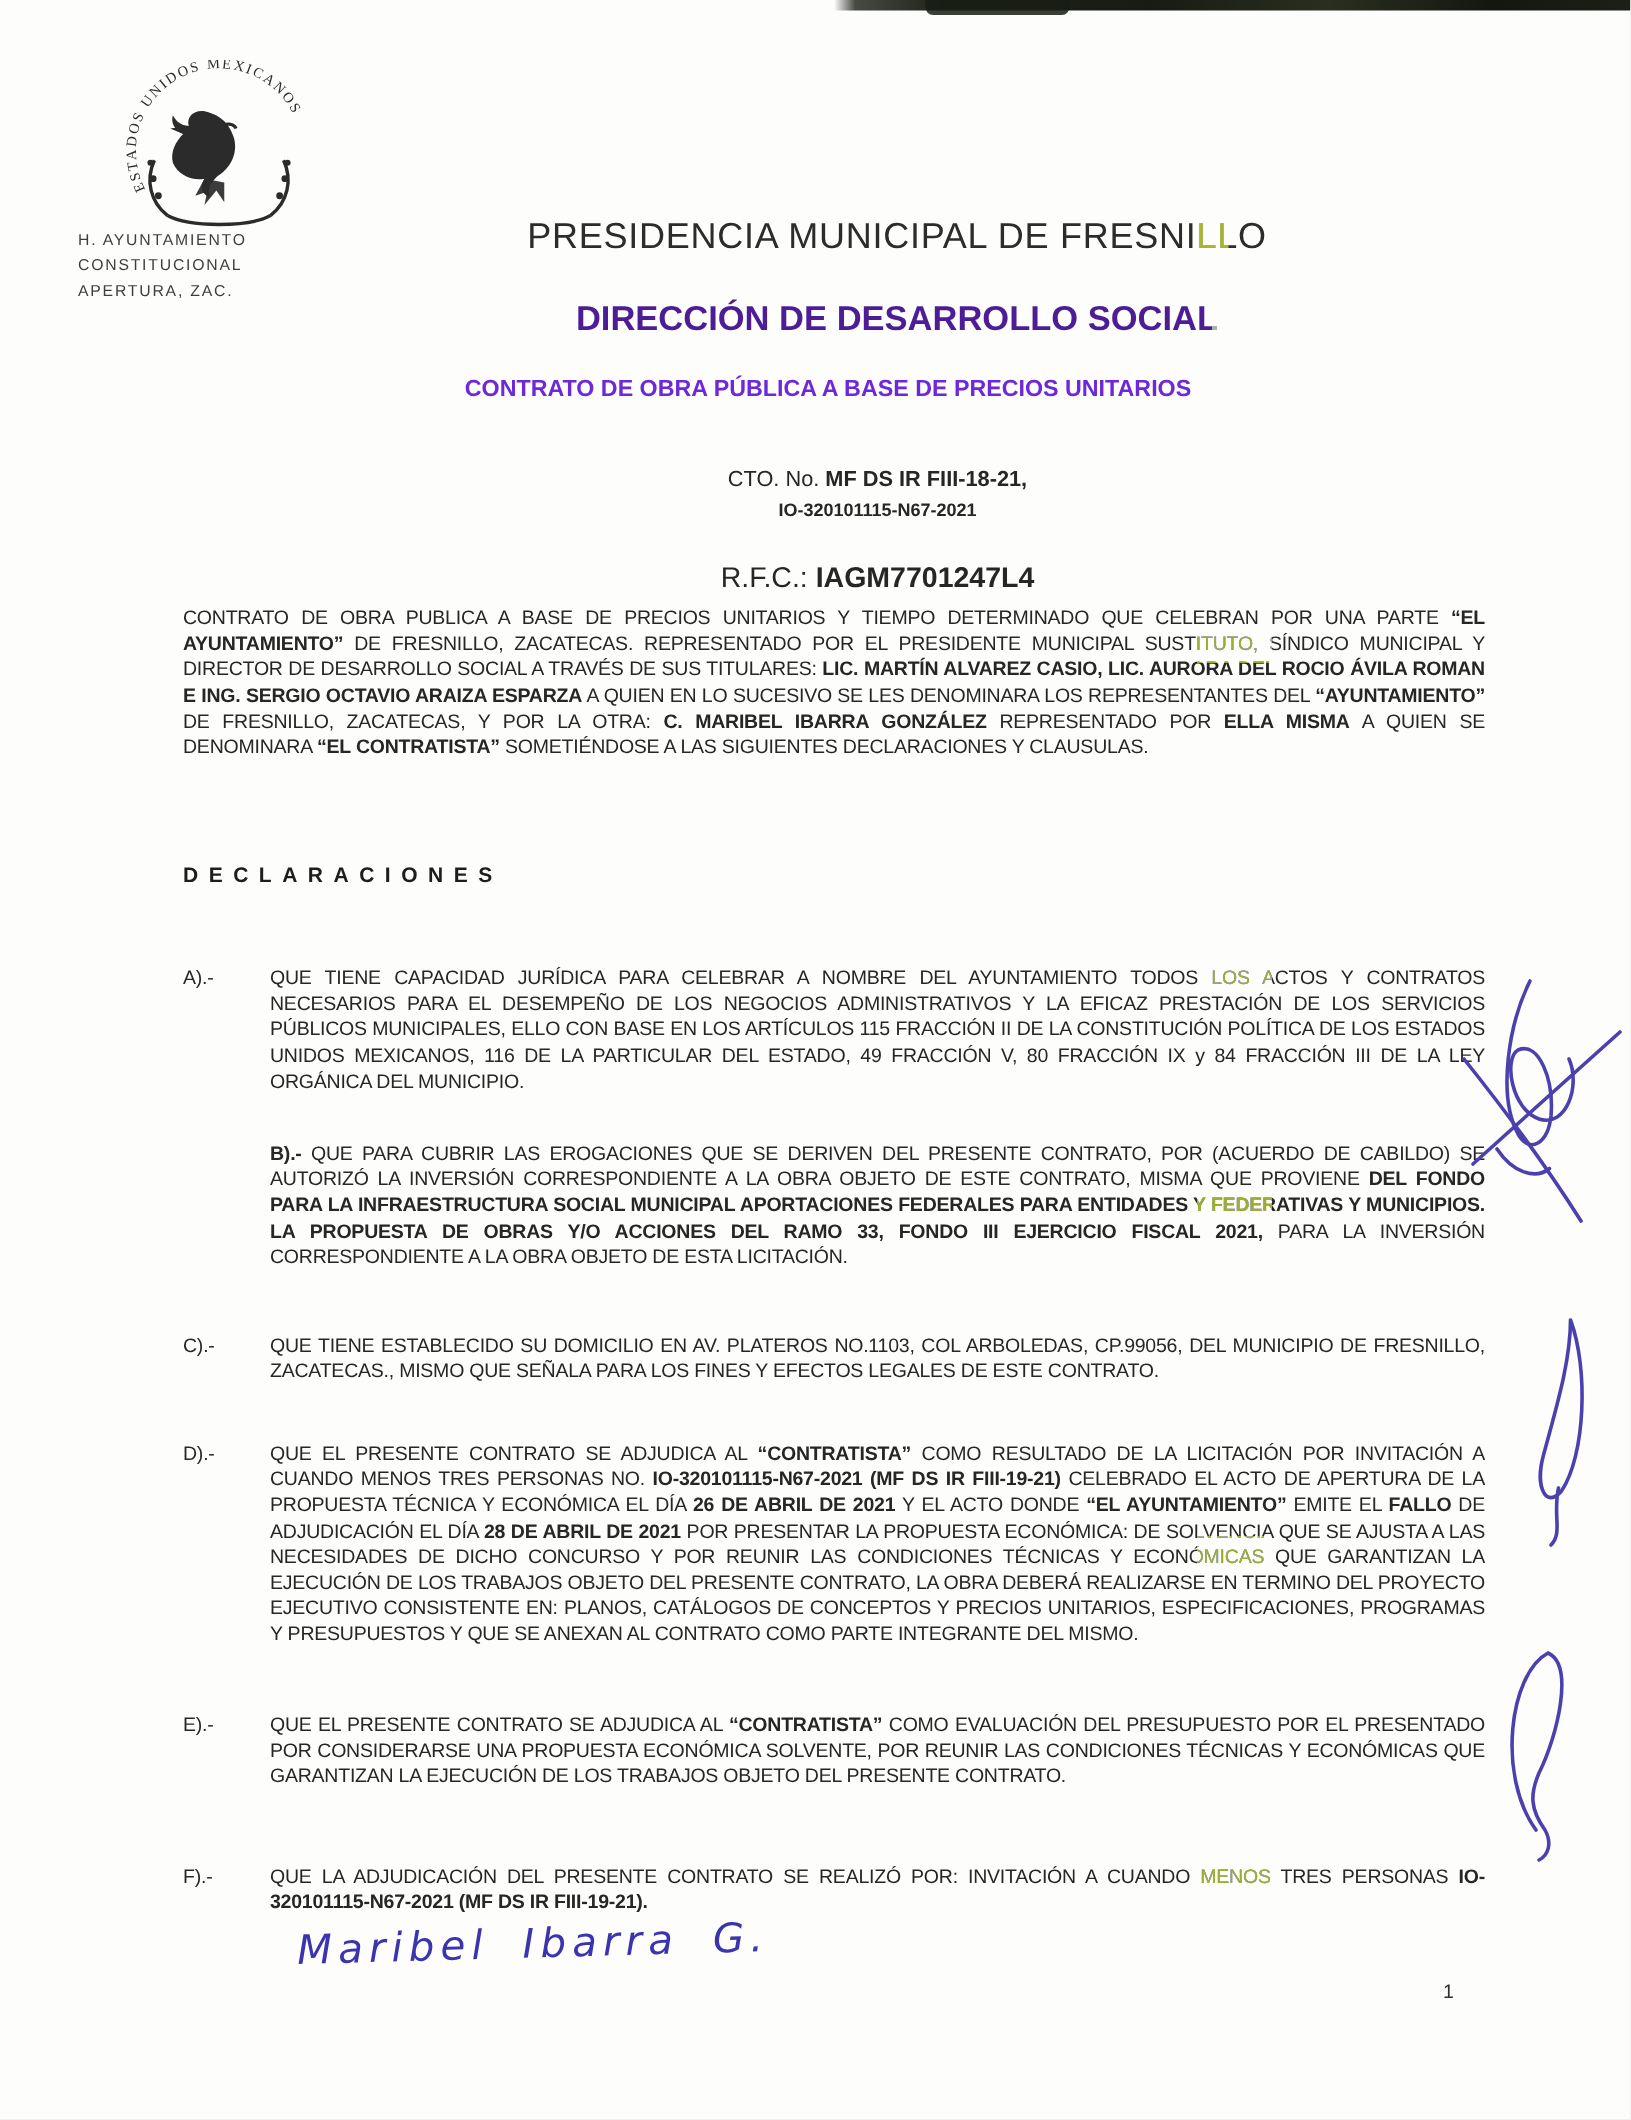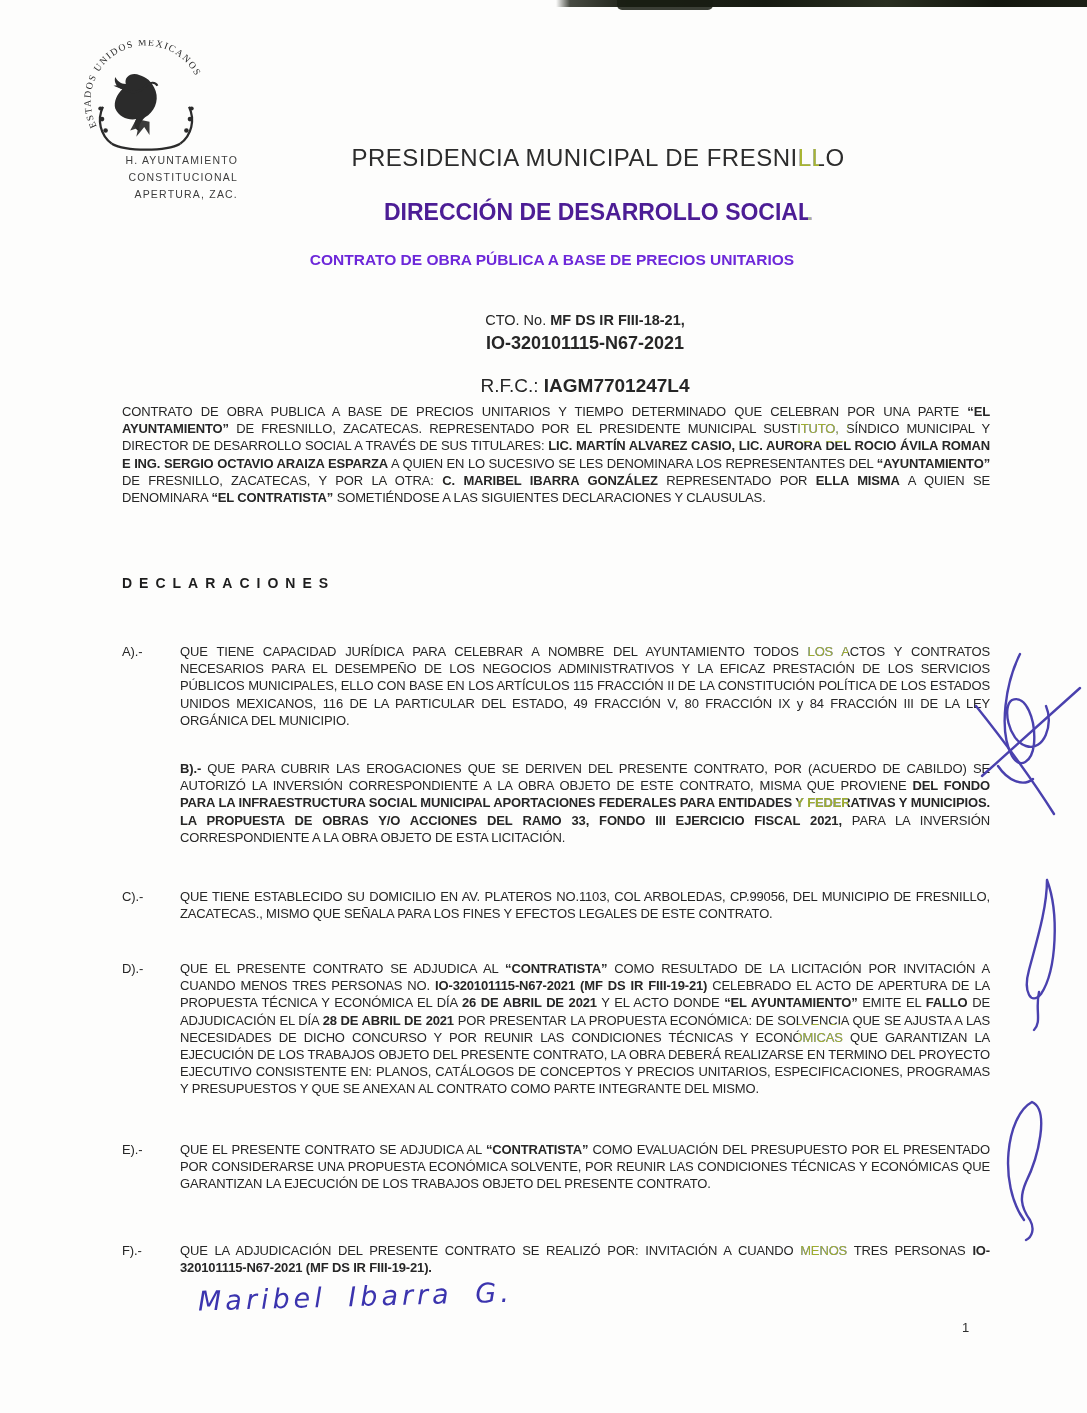--- a/index.html
+++ b/index.html
@@ -27,29 +27,29 @@
     position:absolute;left:798px;top:398px;width:50px;height:886px;
     background:repeating-linear-gradient(180deg,
       rgba(158,173,46,0) 0 26px, rgba(158,173,46,1) 26px 44px,
       rgba(158,173,46,0) 44px 96px, rgba(158,173,46,1) 96px 112px,
       rgba(158,173,46,0) 112px 150px);
     mix-blend-mode:lighten;pointer-events:none;
   }
   .streak-patch{position:absolute;background:#a9b52f;mix-blend-mode:lighten;pointer-events:none;}
   
   .seal{position:absolute;left:80px;top:40px;width:132px;height:116px;}
-  .seal-captions{position:absolute;left:52px;top:152px;width:186px;text-align:right;
+  .seal-captions{position:absolute;left:52px;top:152px;width:186px;text-align:left;
     font-size:10.5px;line-height:17px;letter-spacing:1.2px;color:#3d3d3d;}
   
   .ctr{position:absolute;transform:translateX(-50%);white-space:nowrap;}
   .title1{top:144px;left:598px;font-size:24px;font-weight:400;letter-spacing:.5px;color:#2c2c2c;}
   .title2{top:199px;left:598px;font-size:23px;font-weight:700;color:#4c1d95;}
   .title3{top:251px;left:552px;font-size:15.5px;font-weight:700;color:#6d28d9;}
   .cto1{top:312px;left:585px;font-size:14.5px;}
-  .cto2{top:333px;left:585px;font-size:18px;font-weight:700;}
+  .cto2{top:333px;left:585px;font-size:12px;font-weight:700;}
   .cto3{top:375px;left:585px;font-size:19px;text-align:right;}
   
   .blk{position:absolute;left:122px;width:868px;font-size:13px;line-height:17.2px;letter-spacing:-.15px;}
   .just{text-align:justify;}
   .b{font-weight:700;}
   .h-declara{top:575px;text-align:left;font-weight:700;font-size:14px;letter-spacing:7px;color:#1d1d1d;}
   .h-primera{top:615px;font-weight:700;font-size:13.5px;color:#1d1d1d;}
   .item{display:flex;}
   .item-label{width:58px;flex:none;}
   .item-text{flex:1;text-align:justify;}

